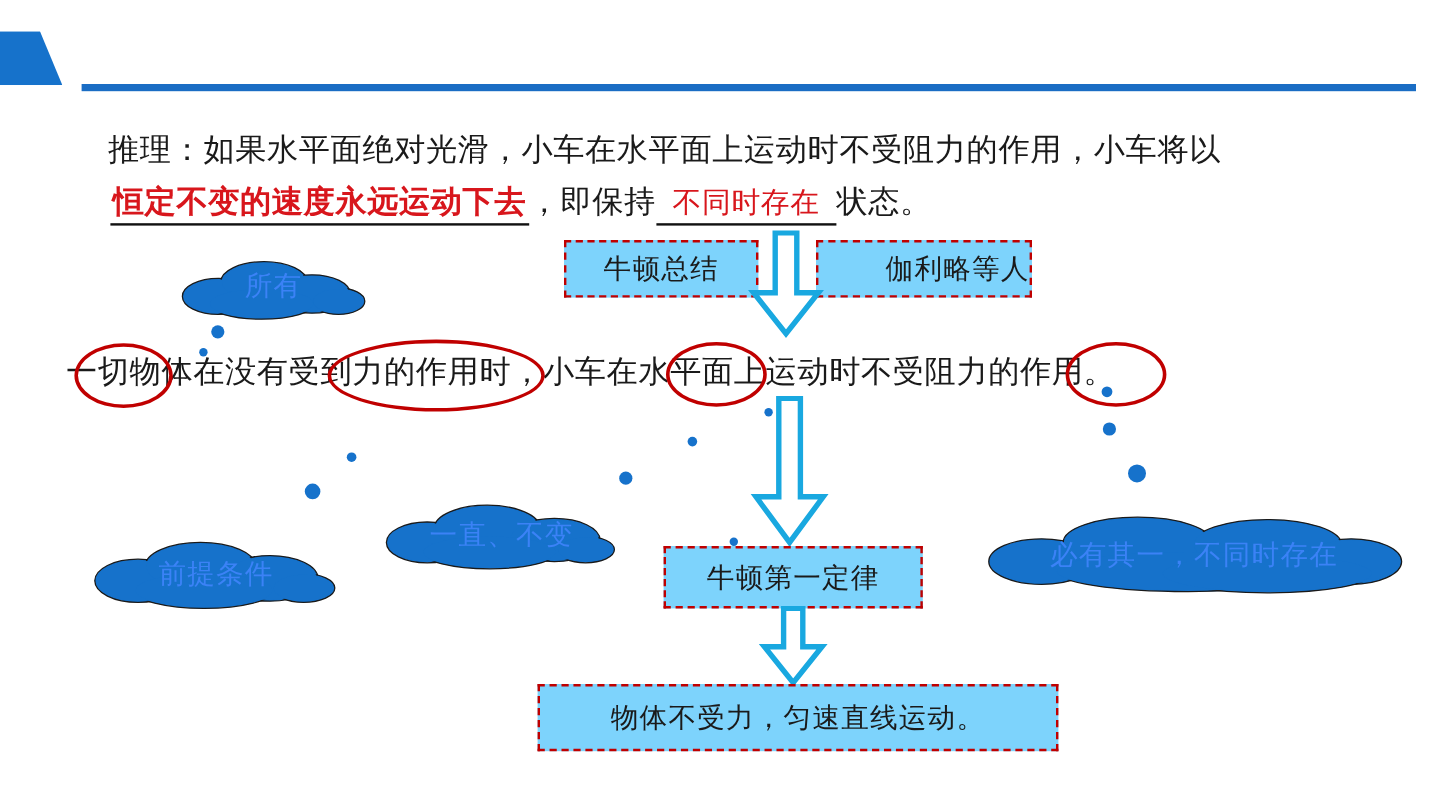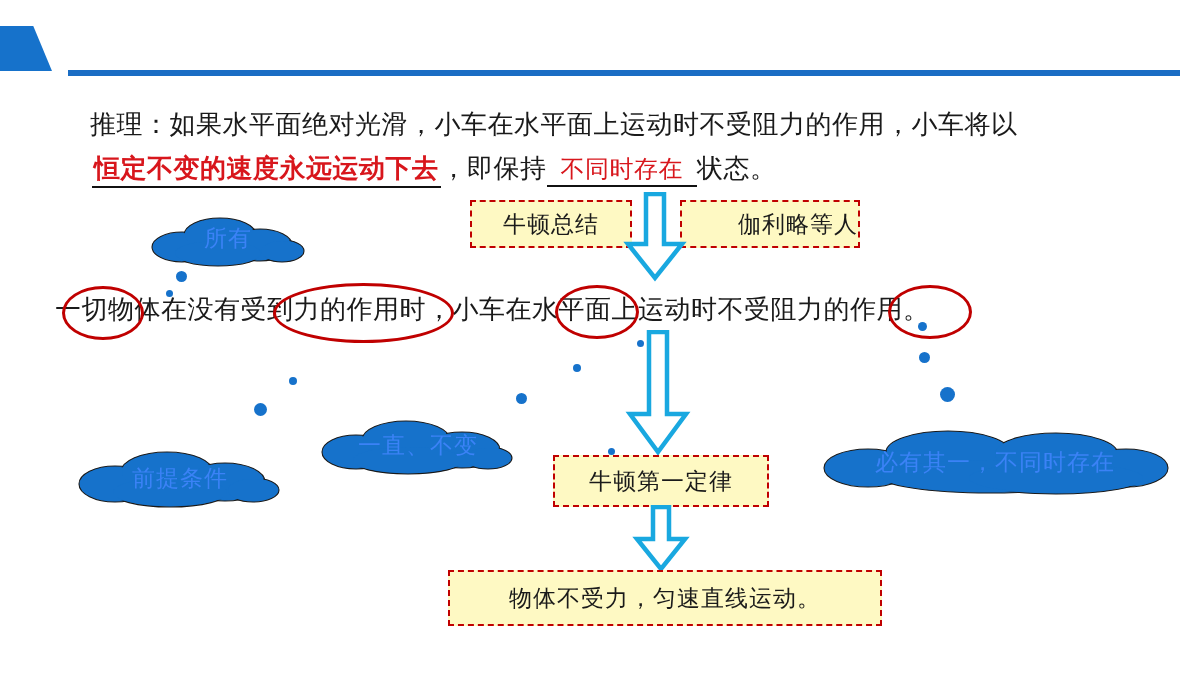--- a/index.html
+++ b/index.html
@@ -69,21 +69,21 @@
     position: absolute;
     border: 3.5px solid #C00000;
     border-radius: 50%;
     background: transparent;
   }
 
   
   .dbox {
     position: absolute;
     border: 2px dashed #C00000;
-    background: #fef9c3;
+    background: #7dd3fc;
     display: flex;
     align-items: center;
     justify-content: center;
     font-size: 23px;
     color: #1a1a1a;
     white-space: nowrap;
     letter-spacing: 1px;
   }
 
   

